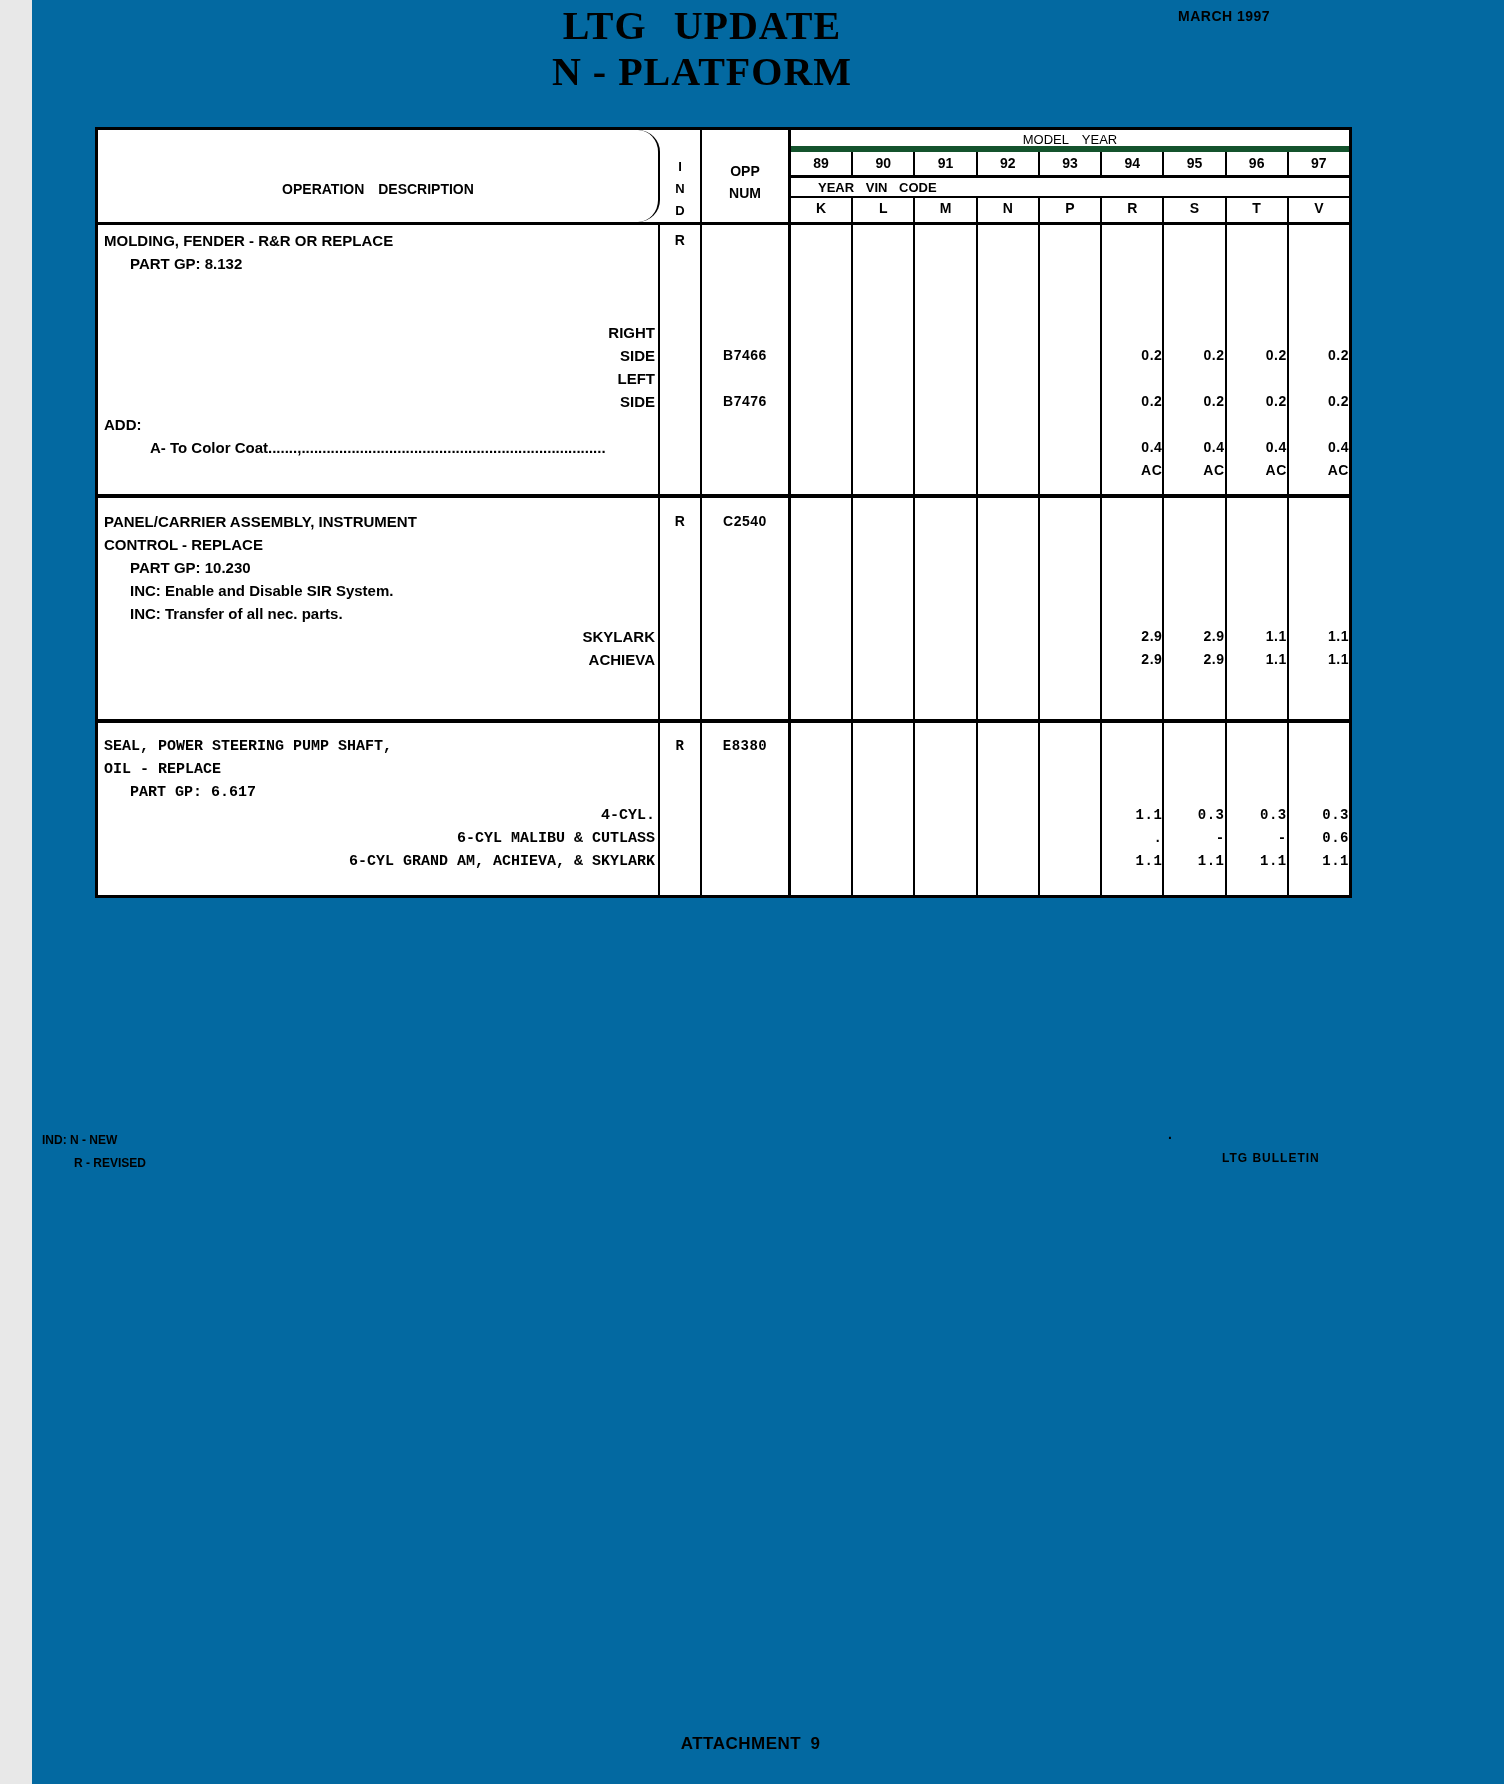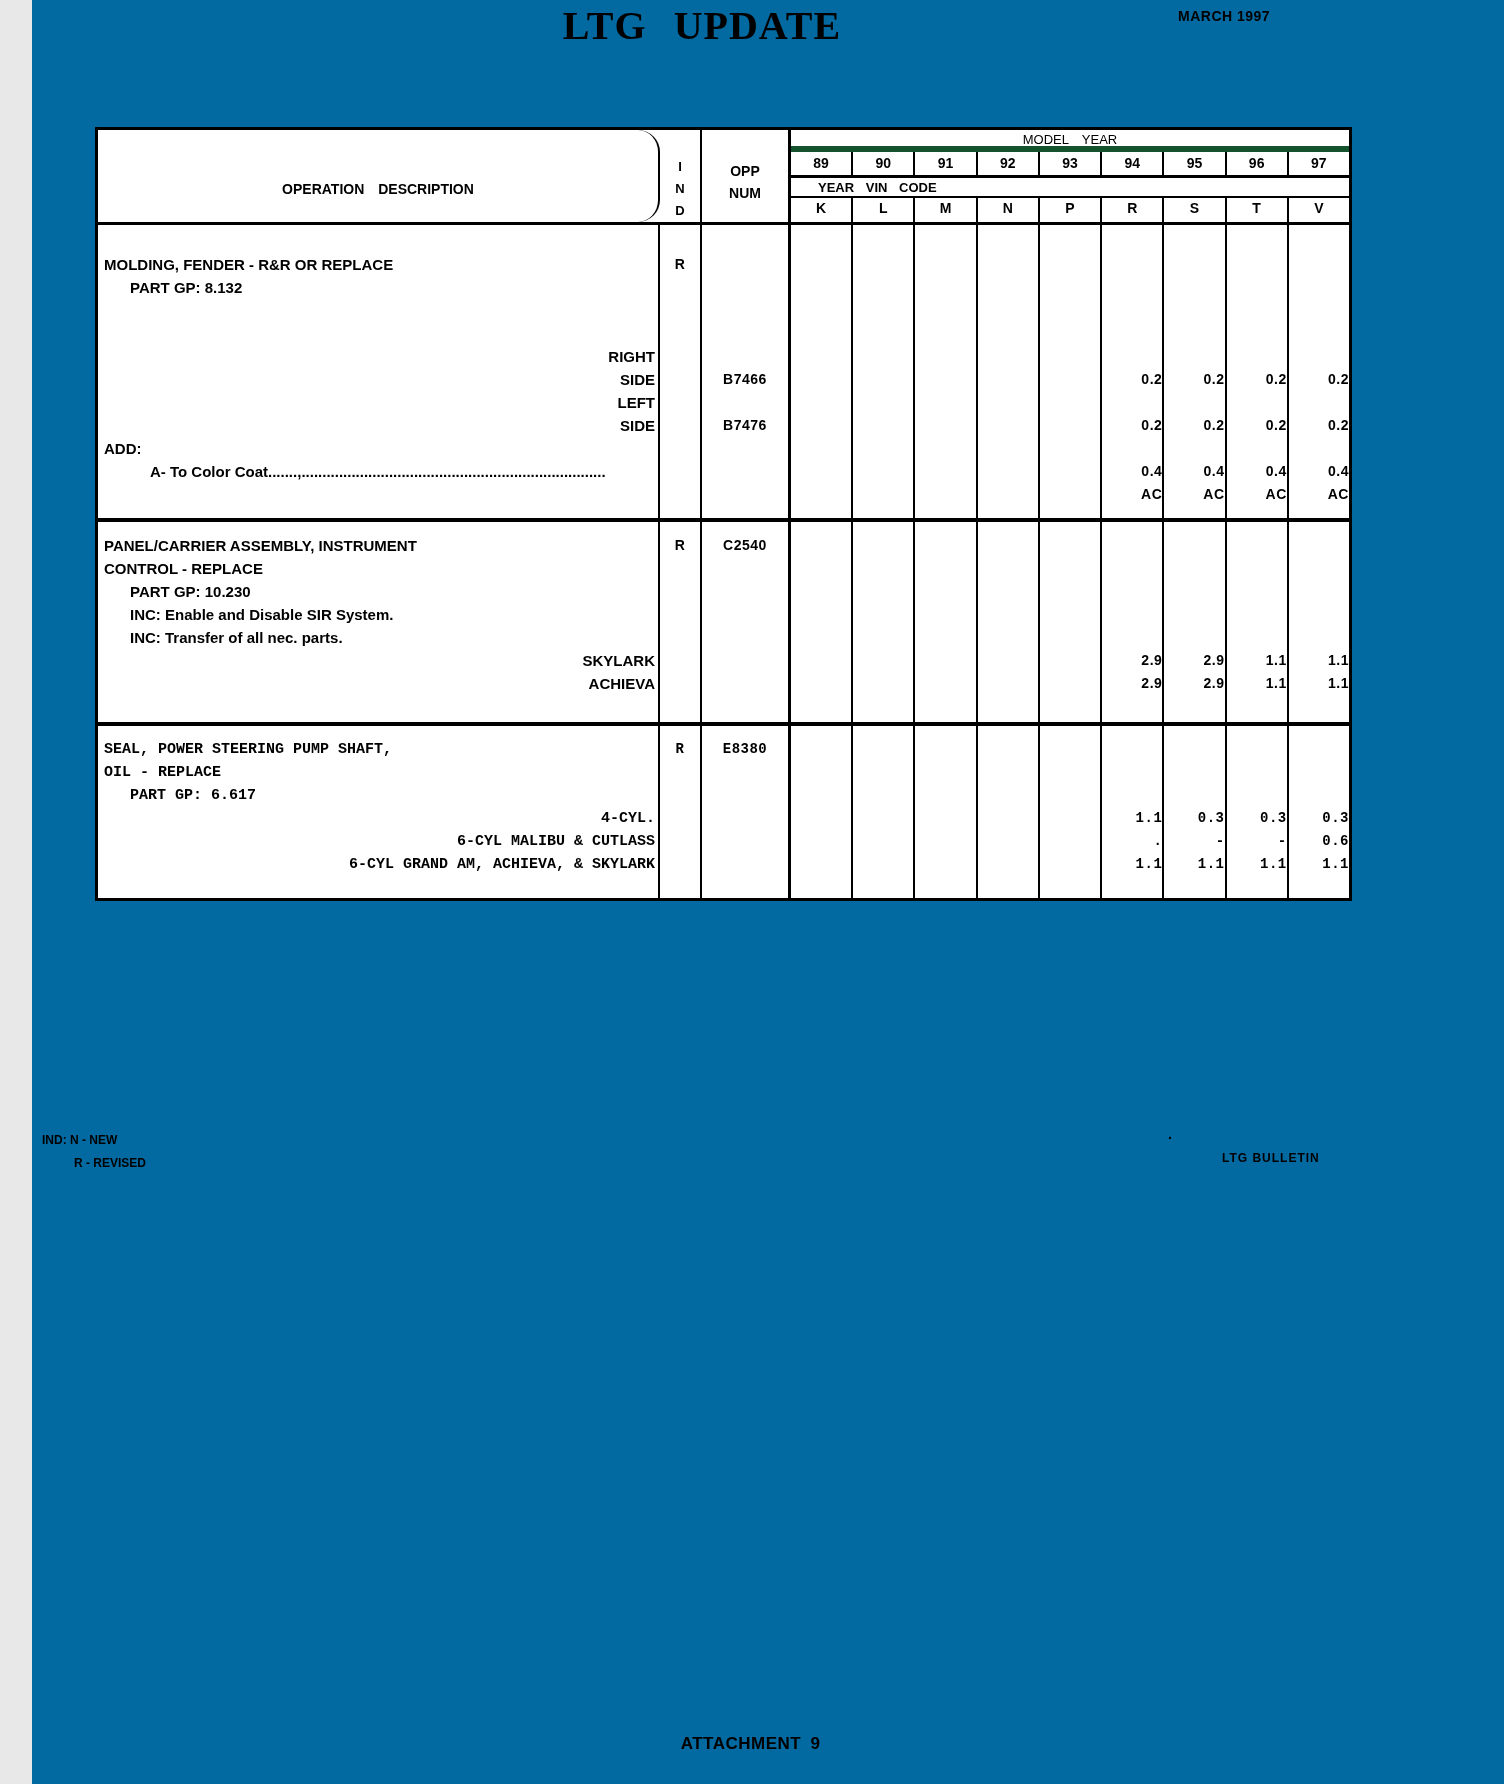--- a/index.html
+++ b/index.html
@@ -35,22 +35,22 @@
   .hdr-vinrow .ycell:last-child{border-right:none;}
   
   .section{display:flex;border-bottom:4px solid #000;box-sizing:border-box;}
   .section:last-child{border-bottom:none;font-family:Liberation Mono, monospace;}
   .section-desc{width:562px;border-right:2px solid #000;box-sizing:border-box;}
   .section-ind{width:42px;border-right:2px solid #000;box-sizing:border-box;text-align:center;}
   .section-opp{width:89px;border-right:3px solid #000;box-sizing:border-box;text-align:center;}
   .section-years{flex:1;display:flex;}
   .ycol{flex:1;border-right:2px solid #000;box-sizing:border-box;text-align:right;}
   .ycol:last-child{border-right:none;}
-  .s1 .stack{padding-top:28px;padding-bottom:12px;}
-  .s2 .stack{padding-top:12px;padding-bottom:27px;}
+  .s1 .stack{padding-top:4px;padding-bottom:12px;}
+  .s2 .stack{padding-top:12px;padding-bottom:48px;}
   .s3 .stack{padding-top:12px;padding-bottom:22px;}
   .ln{height:23px;line-height:23px;font-size:15px;font-weight:bold;white-space:nowrap;overflow:hidden;}
   .section-opp .ln,.ycol .ln,.section-ind .ln{font-size:14px;letter-spacing:0.5px;}
   .pl6{padding-left:6px;}
   .pl32{padding-left:32px;}
   .txr{text-align:right;padding-right:3px;}
   .coat{padding-left:52px;}
   
   .legend-1{position:absolute;left:10px;top:1133px;font-size:12px;font-weight:bold;}
   .legend-2{position:absolute;left:42px;top:1156px;font-size:12px;font-weight:bold;}
@@ -58,20 +58,21 @@
   .stray{position:absolute;left:1136px;top:1126px;font-size:14px;font-weight:bold;}
   .attachment{position:absolute;left:0;top:1734px;width:1437px;text-align:center;
               font-size:17px;font-weight:bold;letter-spacing:0.5px;word-spacing:4px;}
 </style>
 </head>
 <body>
 
 <div class="page">
 
   <div class="title-line1">LTG  UPDATE</div>
+  <div class="title-line2">N - PLATFORM</div>
   <div class="doc-date">MARCH 1997</div>
 
   <div class="ltg-table">
     <div class="hdr">
       <div class="hdr-desc">
         <span>OPERATION  DESCRIPTION</span>
       </div>
       <div class="hdr-ind" id="hdr-ind">
           <div>I</div>
           <div>N</div>

